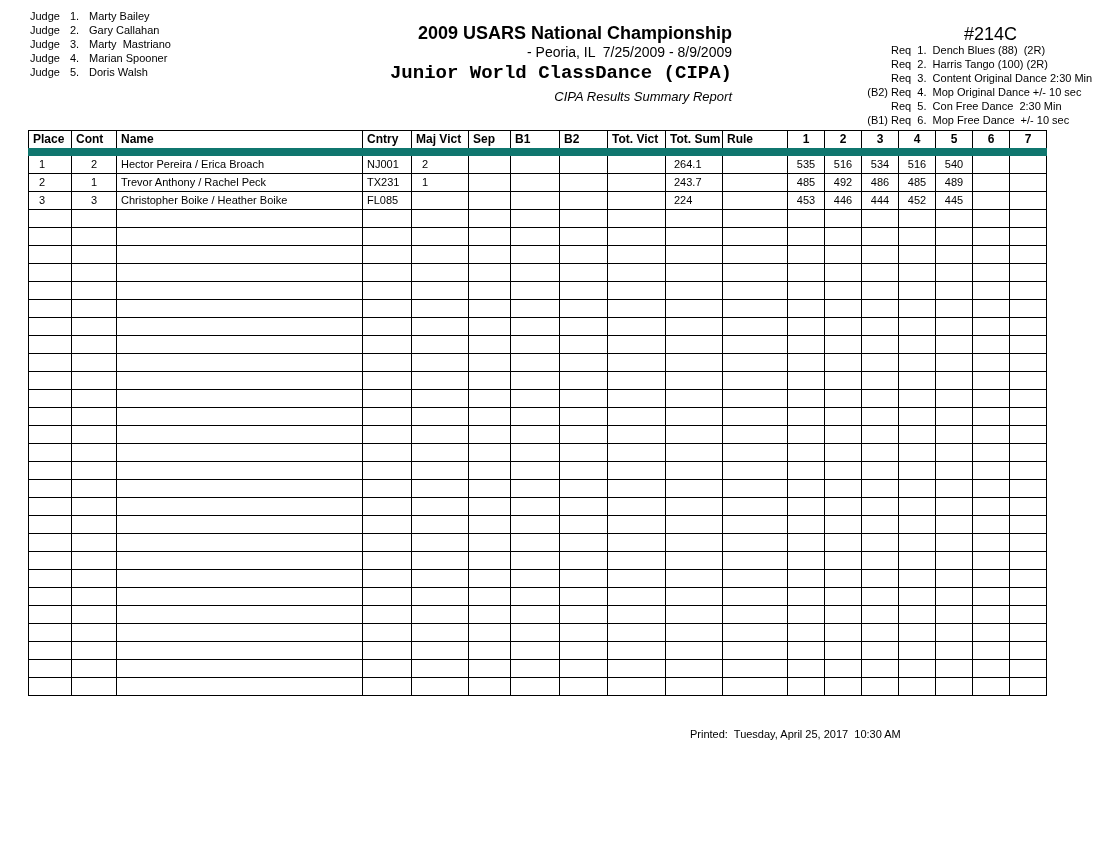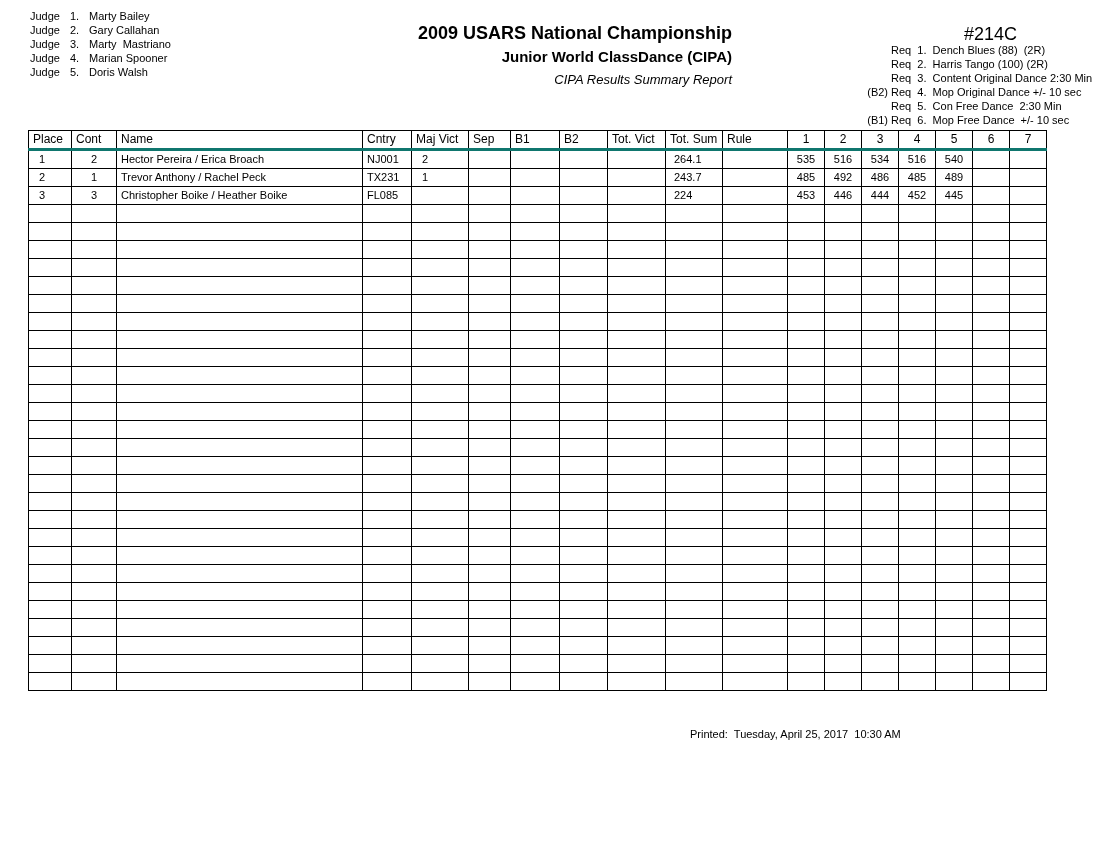--- a/index.html
+++ b/index.html
@@ -6,51 +6,52 @@
   body { width: 1100px; height: 850px; position: relative; overflow: hidden;
          font-family: "Liberation Sans", sans-serif; color: #000; }
   .judges { position: absolute; left: 30px; top: 9px; font-size: 11px; line-height: 14px; }
   .judge-row { white-space: pre; }
   .judge-row .lbl { display: inline-block; width: 40px; }
   .judge-row .num { display: inline-block; width: 16px; }
 
   .center-head { position: absolute; left: 372px; top: 22px; width: 360px; text-align: right; }
   .title1 { font-size: 18px; font-weight: bold; line-height: 22px; }
   .title2 { font-size: 14px; line-height: 17px; white-space: pre; margin-left: -8px; }
-  .title3 { font-size: 15px; font-weight: bold; line-height: 25px; }
+  .title3 { font-size: 19px; font-weight: bold; line-height: 25px; font-family: Liberation Mono, monospace; }
   .title4 { font-size: 13px; line-height: 22px; margin-left: -10px; font-style: italic; }
 
   .event-num { position: absolute; left: 964px; top: 24px; font-size: 18px; font-weight: normal; }
   .reqs { position: absolute; left: 860px; top: 43px; font-size: 11px; line-height: 14px; white-space: nowrap; }
   .req-row { position: relative; height: 14px; }
   .req-row .pref { position: absolute; left: 0; width: 28px; text-align: right; }
   .req-row .body { position: absolute; left: 31px; white-space: pre; text-align: right; }
 
   .grid { position: absolute; left: 28px; top: 130px; border-collapse: collapse; table-layout: fixed; }
   .grid td, .grid th { border: 1.5px solid #000; padding: 0 0 0 4px; height: 17px; font-size: 11px;
                        font-weight: normal; white-space: nowrap; overflow: hidden; line-height: 17px; text-align: left; }
-  .grid thead th { border-bottom: 3px solid #0f766e; font-size: 12px; }
+  .grid thead th { border-bottom: 8px solid #0f766e; font-size: 12px; font-weight: bold; }
   .grid .c { text-align: center; padding-left: 0; }
   .grid .score { text-align: center; padding-left: 0; }
 
   .printed { position: absolute; left: 690px; top: 728px; font-size: 11px; white-space: pre; }
 </style>
 </head>
 <body>
 
 <div class="judges">
   <div class="judge-row"><span class="lbl">Judge</span><span class="num">1.</span> <span>Marty Bailey</span></div>
   <div class="judge-row"><span class="lbl">Judge</span><span class="num">2.</span> <span>Gary Callahan</span></div>
   <div class="judge-row"><span class="lbl">Judge</span><span class="num">3.</span> <span>Marty  Mastriano</span></div>
   <div class="judge-row"><span class="lbl">Judge</span><span class="num">4.</span> <span>Marian Spooner</span></div>
   <div class="judge-row"><span class="lbl">Judge</span><span class="num">5.</span> <span>Doris Walsh</span></div>
 </div>
 
 <div class="center-head">
   <div class="title1">2009 USARS National Championship</div>
+  <div class="title2">- Peoria, IL  7/25/2009 - 8/9/2009</div>
   <div class="title3">Junior World ClassDance (CIPA)</div>
   <div class="title4">CIPA Results Summary Report</div>
 </div>
 
 <div class="event-num">#214C</div>
 
 <div class="reqs">
   <div class="req-row">
       <span class="pref"></span>
       <span class="body">Req  1.  Dench Blues (88)  (2R)</span>

